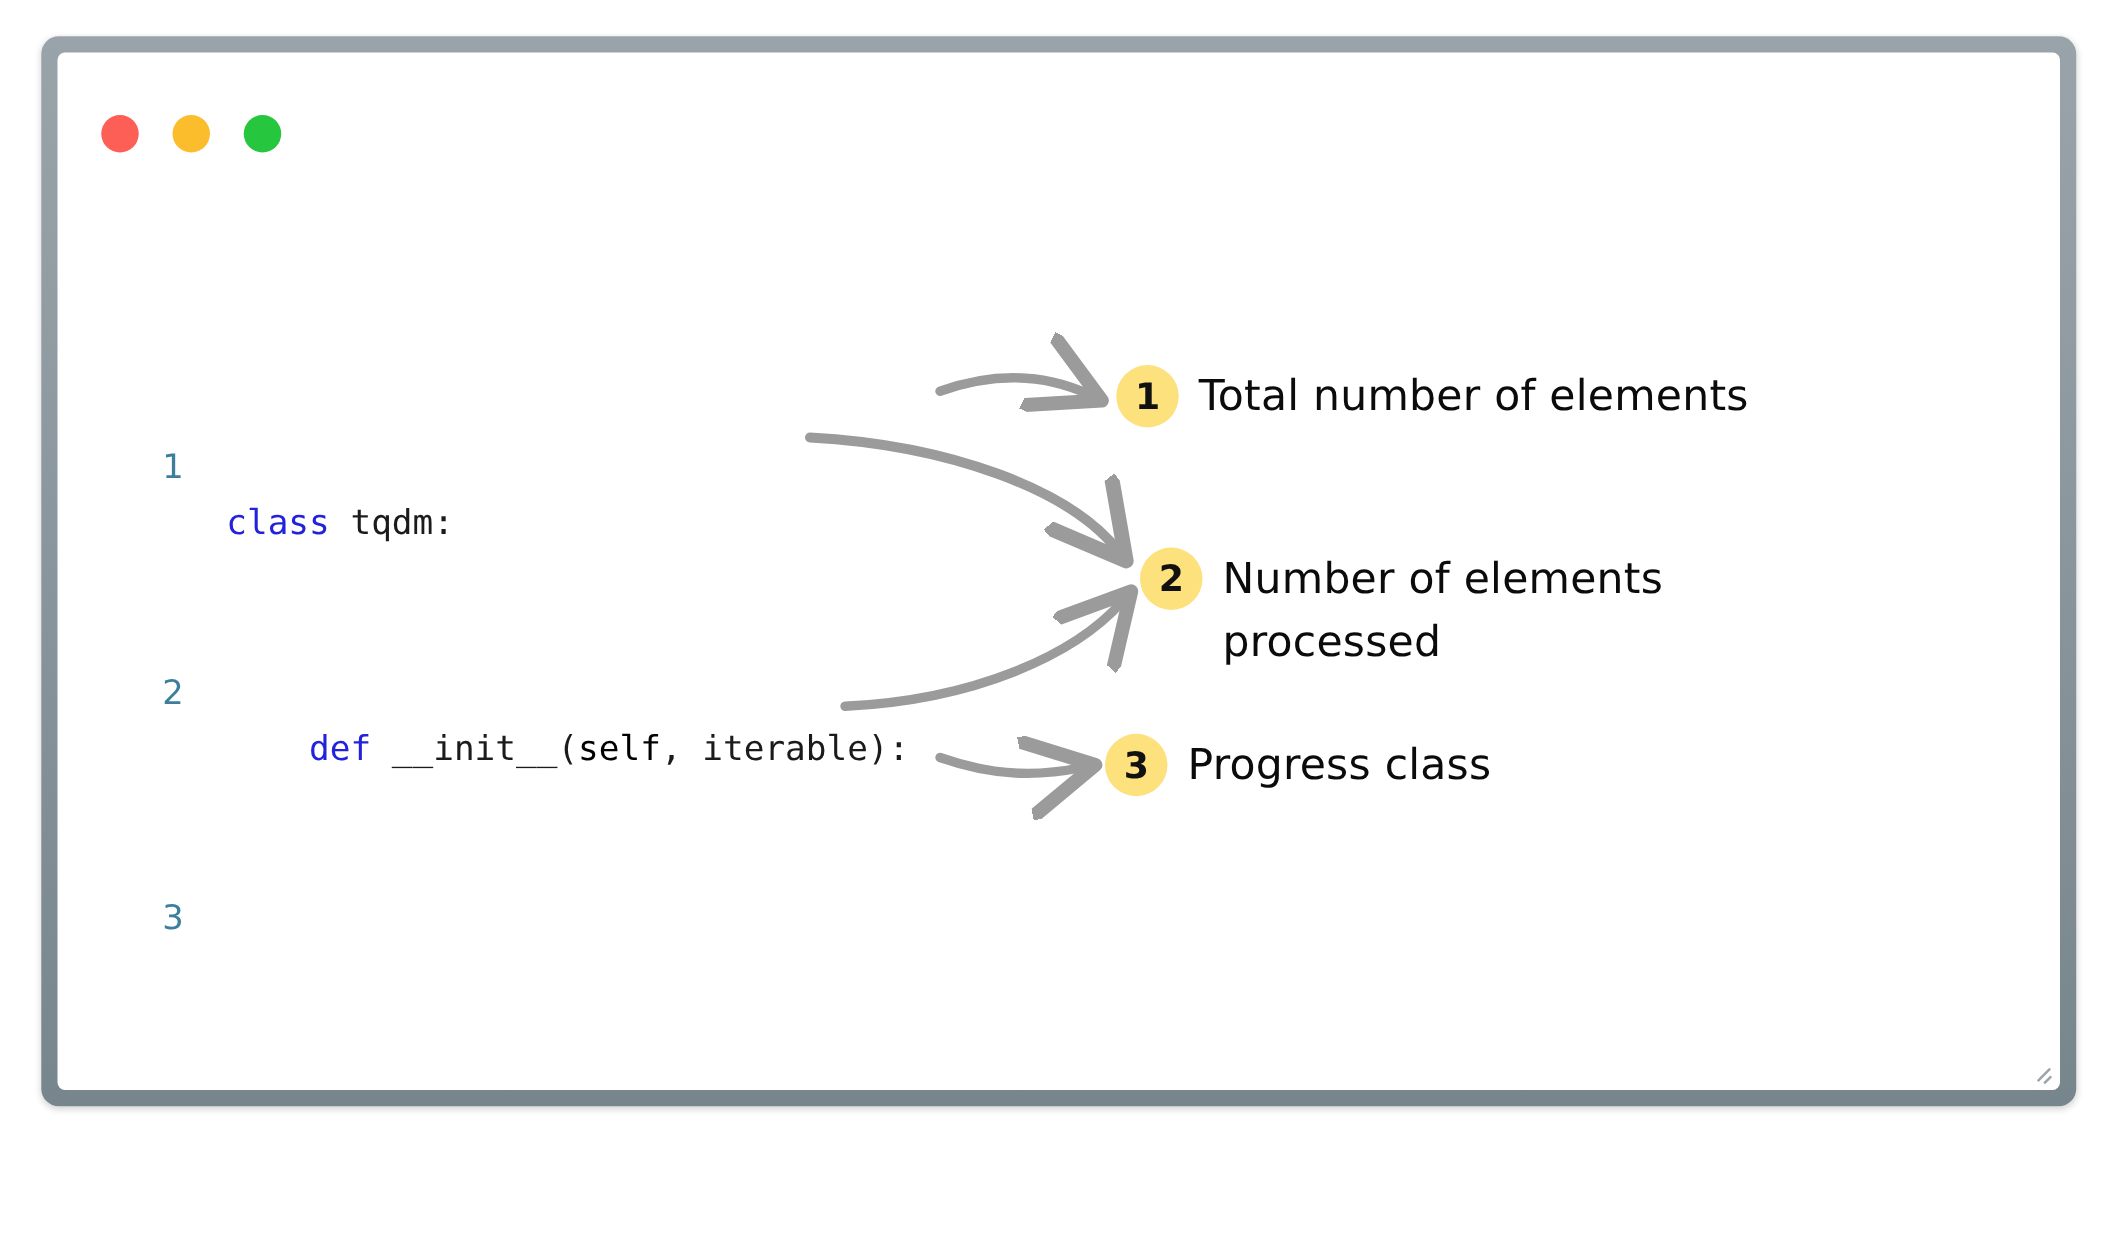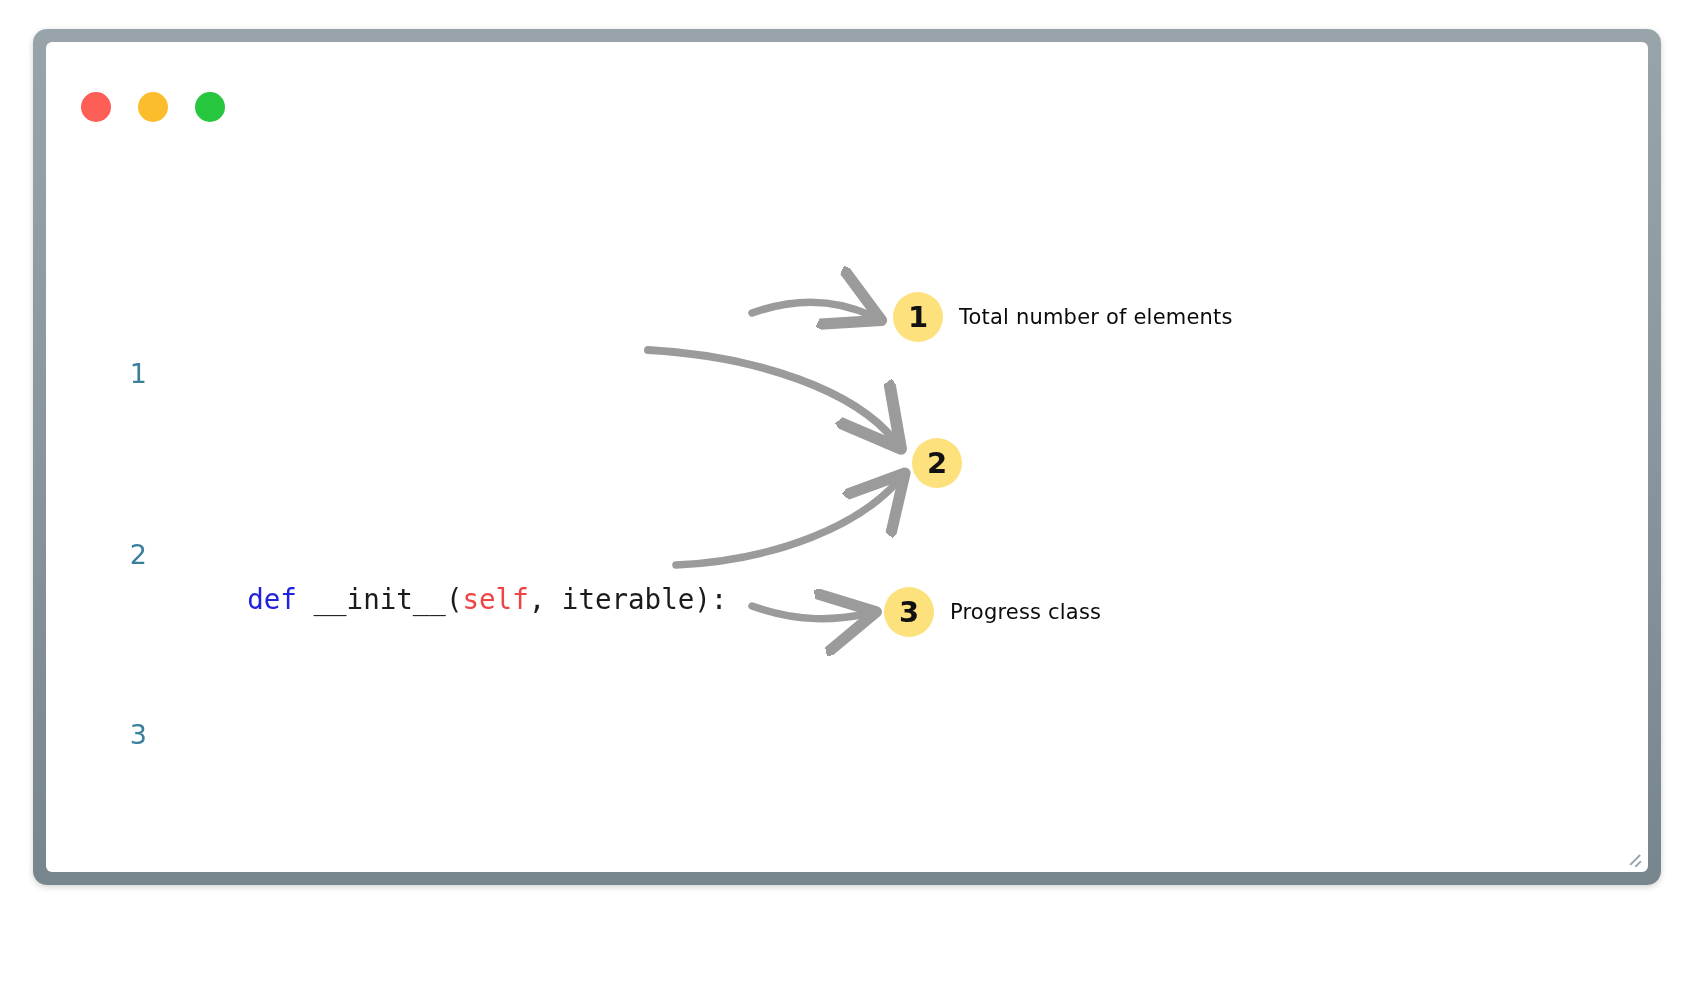--- a/index.html
+++ b/index.html
@@ -93,21 +93,21 @@
     color: #3b7f9c;
     font-family: "DejaVu Sans", sans-serif;
     font-size: 27px;
   }
   .src {
     position: absolute;
     left: 135px;
     color: #1b1b1b;
   }
   .kw  { color: #2222dd; }   
-  .slf { color: #ef4444; }   
+  .slf { color: #000000; }   
 
   
   #overlay {
     position: absolute;
     left: 0; top: 0;
     width: 1694px;
     height: 999px;
     pointer-events: none;
   }
   .callout {
@@ -126,21 +126,21 @@
     font-family: "DejaVu Sans", sans-serif;
     font-weight: bold;
     font-size: 29px;
     display: flex;
     align-items: center;
     justify-content: center;
     line-height: 1;
   }
   .callout-text {
     font-family: "DejaVu Sans", sans-serif;
-    font-size: 21px;
+    font-size: 34px;
     color: #0b0b0b;
     line-height: 51px;
     white-space: pre-line;
     letter-spacing: 0.2px;
   }
   #cal-1 { left: 893px; top: 292px; }
   #cal-2 { left: 912px; top: 438px; }
   #cal-3 { left: 884px; top: 587px; }
 </style>
 </head>
@@ -152,20 +152,21 @@
     <div id="traffic-lights">
       <span class="dot red"></span>
       <span class="dot yellow"></span>
       <span class="dot green"></span>
     </div>
 
     <div id="code-area">
 
       <div class="code-line">
         <span class="ln">1</span>
+        <span class="src"><span class="kw">class</span> tqdm:</span>
       </div>
 
       <div class="code-line">
         <span class="ln">2</span>
         <span class="src">    <span class="kw">def</span> __init__(<span class="slf">self</span>, iterable):</span>
       </div>
 
       <div class="code-line">
         <span class="ln">3</span>
       </div>
@@ -225,18 +226,20 @@
   <path d="M 752,606 C 800,623 836,620 866,614" fill="none" stroke="#9b9b9b" stroke-width="7.5" stroke-linecap="round" marker-end="url(#ah)"></path>
 </svg>
 
 <div class="callout" id="cal-1">
   <span class="badge">1</span>
   <span class="callout-text">Total number of elements</span>
 </div>
 
 <div class="callout" id="cal-2">
   <span class="badge">2</span>
+  <span class="callout-text">Number of elements
+processed</span>
 </div>
 
 <div class="callout" id="cal-3">
   <span class="badge">3</span>
   <span class="callout-text">Progress class</span>
 </div>
 
 </body></html>

